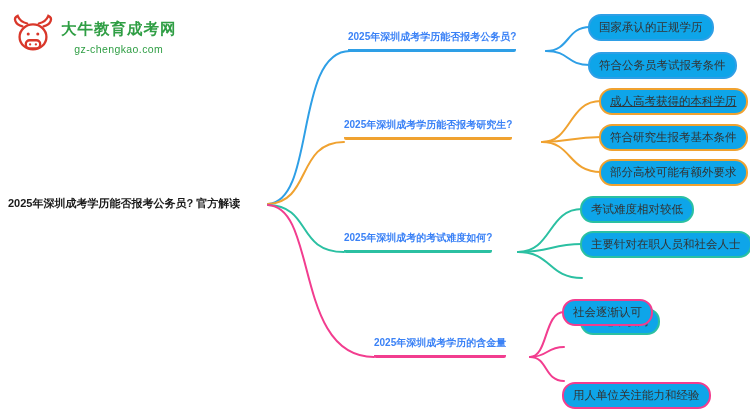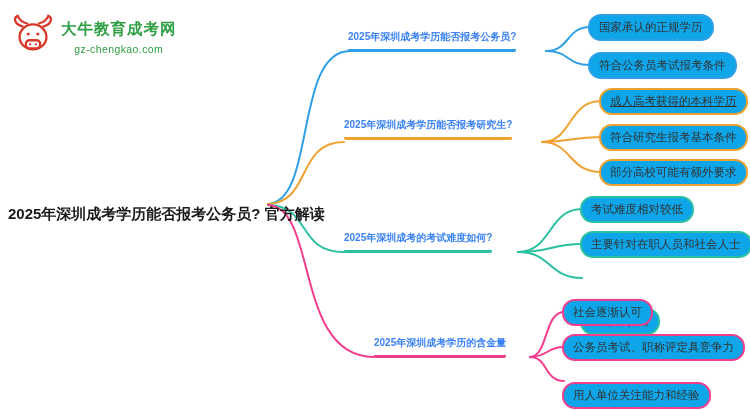--- a/index.html
+++ b/index.html
@@ -13,21 +13,21 @@
   
   .logo{position:absolute;left:10px;top:13px;display:flex;align-items:flex-start;gap:5px;}
   .logo .mark{width:46px;height:44px;flex:0 0 auto;}
   .logo-texts{display:flex;flex-direction:column;align-items:center;padding-top:6px;}
   .logo-title{color:#2F9E44;font-weight:800;font-size:15.5px;letter-spacing:1px;white-space:nowrap;}
   .logo-url{color:#2F9E44;font-size:10.5px;margin-top:3px;letter-spacing:.4px;white-space:nowrap;}
 
   
   .central{
     position:absolute;left:8px;top:196px;
-    font-size:15px;font-weight:700;color:#1a1a1a;white-space:nowrap;margin-top:9px;
+    font-size:11px;font-weight:700;color:#1a1a1a;white-space:nowrap;
   }
 
   
   .branch{
     position:absolute;font-size:10px;font-weight:700;color:#3b82f6;
     white-space:nowrap;padding-bottom:5px;border-bottom:3px solid;border-radius:2px;
   }
   #br1{left:348px;top:30px;}
   #br2{left:344px;top:118px;}
   #br3{left:344px;top:231px;}
@@ -105,16 +105,15 @@
 
   <div class="leaf orange" id="lf10">成人高考获得的本科学历</div>
   <div class="leaf orange" id="lf11">符合研究生报考基本条件</div>
   <div class="leaf orange" id="lf12">部分高校可能有额外要求</div>
 
   <div class="leaf teal" id="lf20">考试难度相对较低</div>
   <div class="leaf teal" id="lf21">主要针对在职人员和社会人士</div>
   <div class="leaf teal" id="lf22">通过率较高</div>
 
   <div class="leaf pink" id="lf30">社会逐渐认可</div>
-  <div class="leaf pink" id="lf31">公务员考试、职称评定具竞争力</div>
   <div class="leaf pink" id="lf32">用人单位关注能力和经验</div>
 
 </div>
 
 </body></html>

